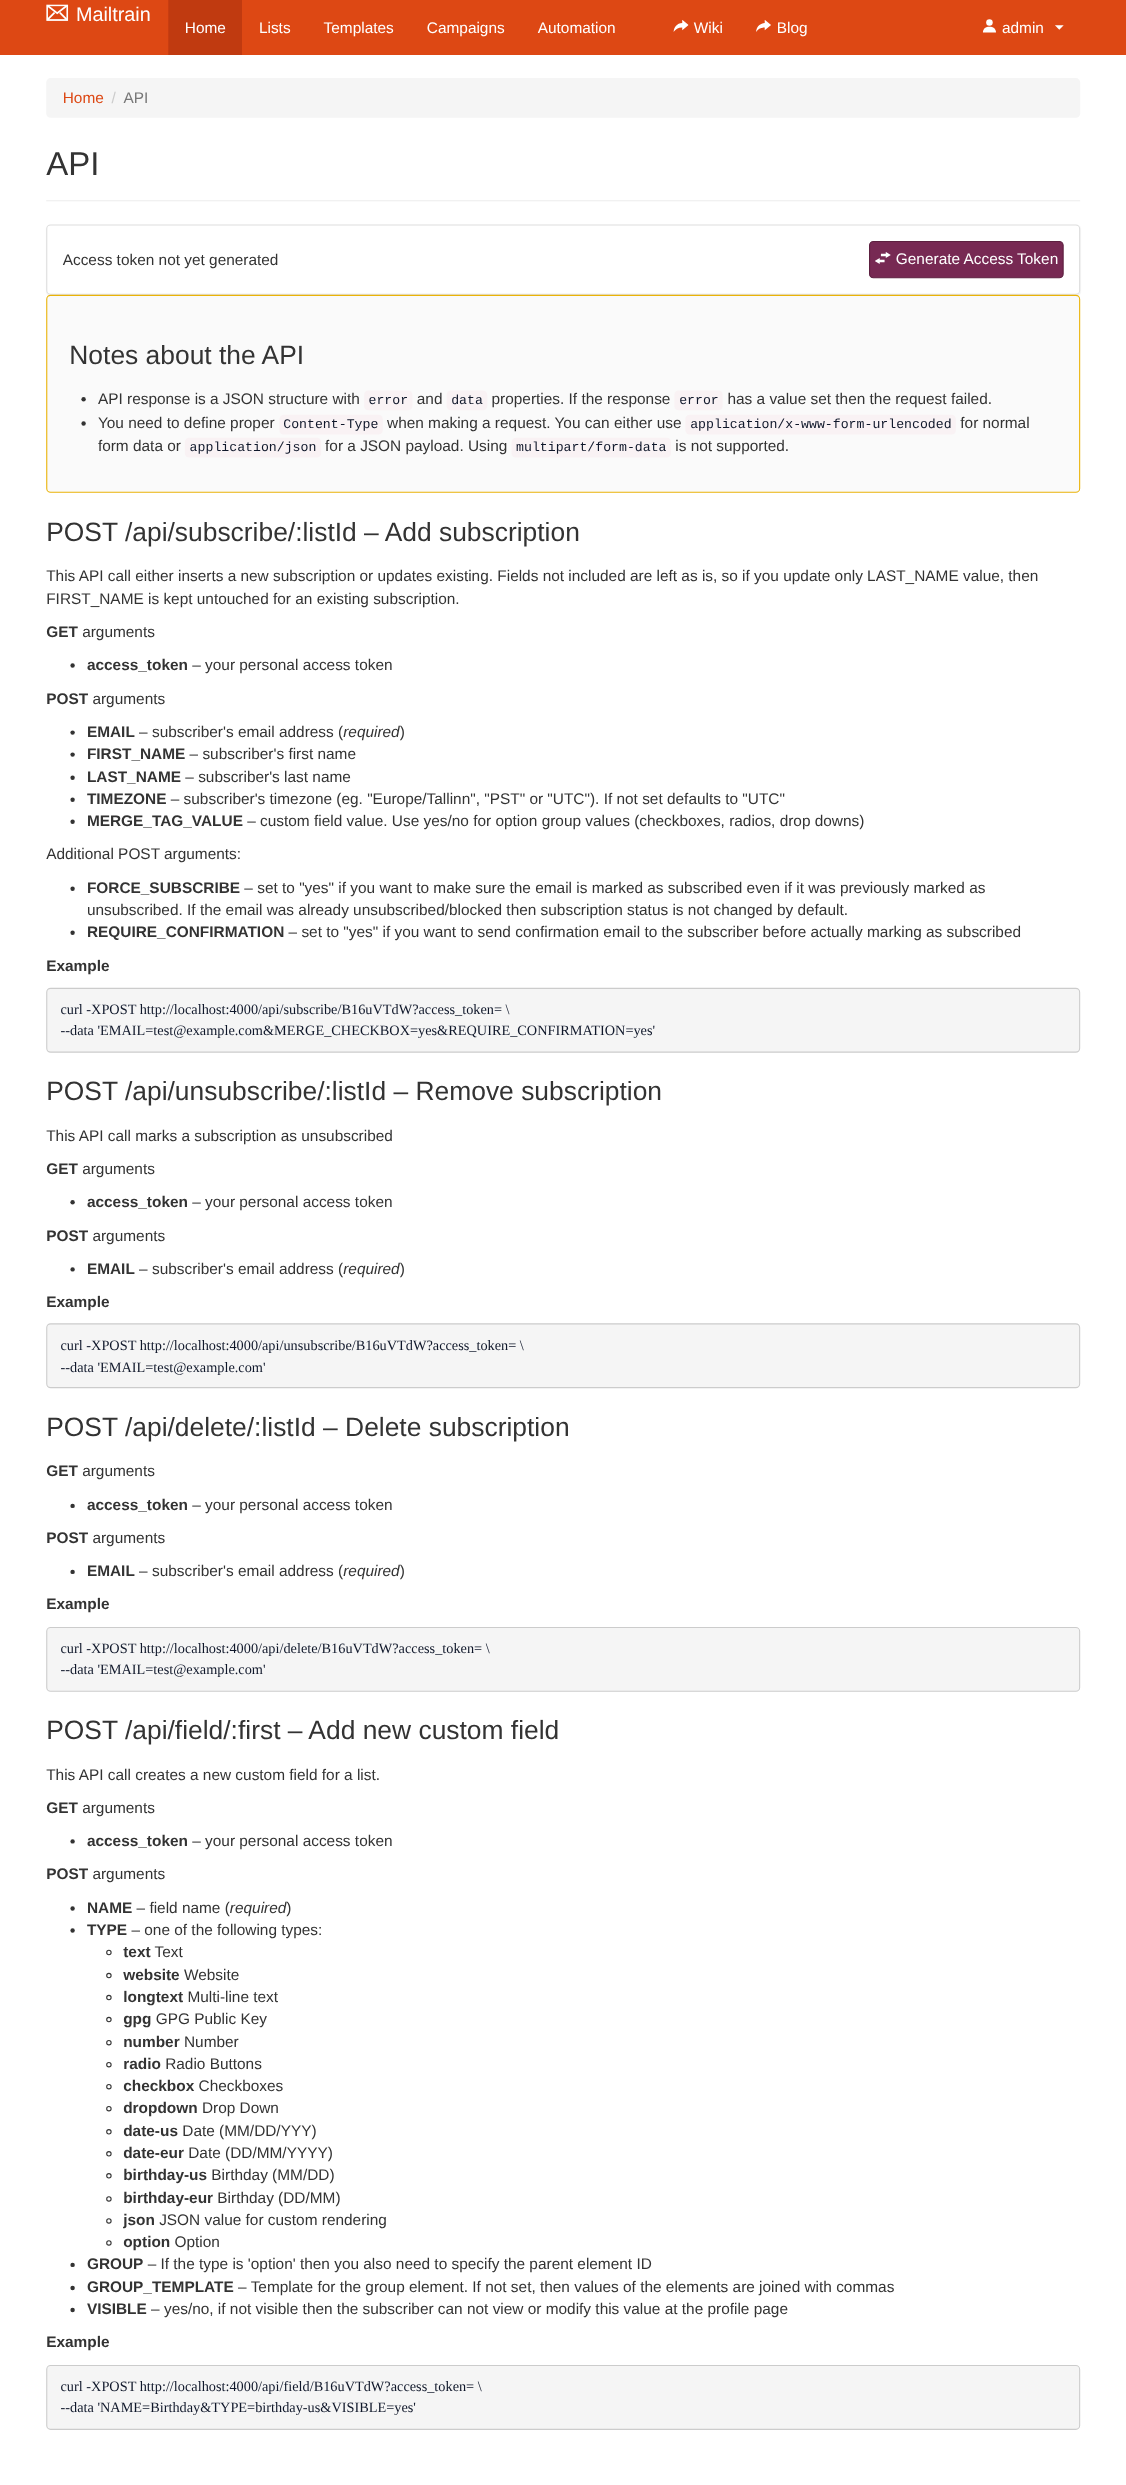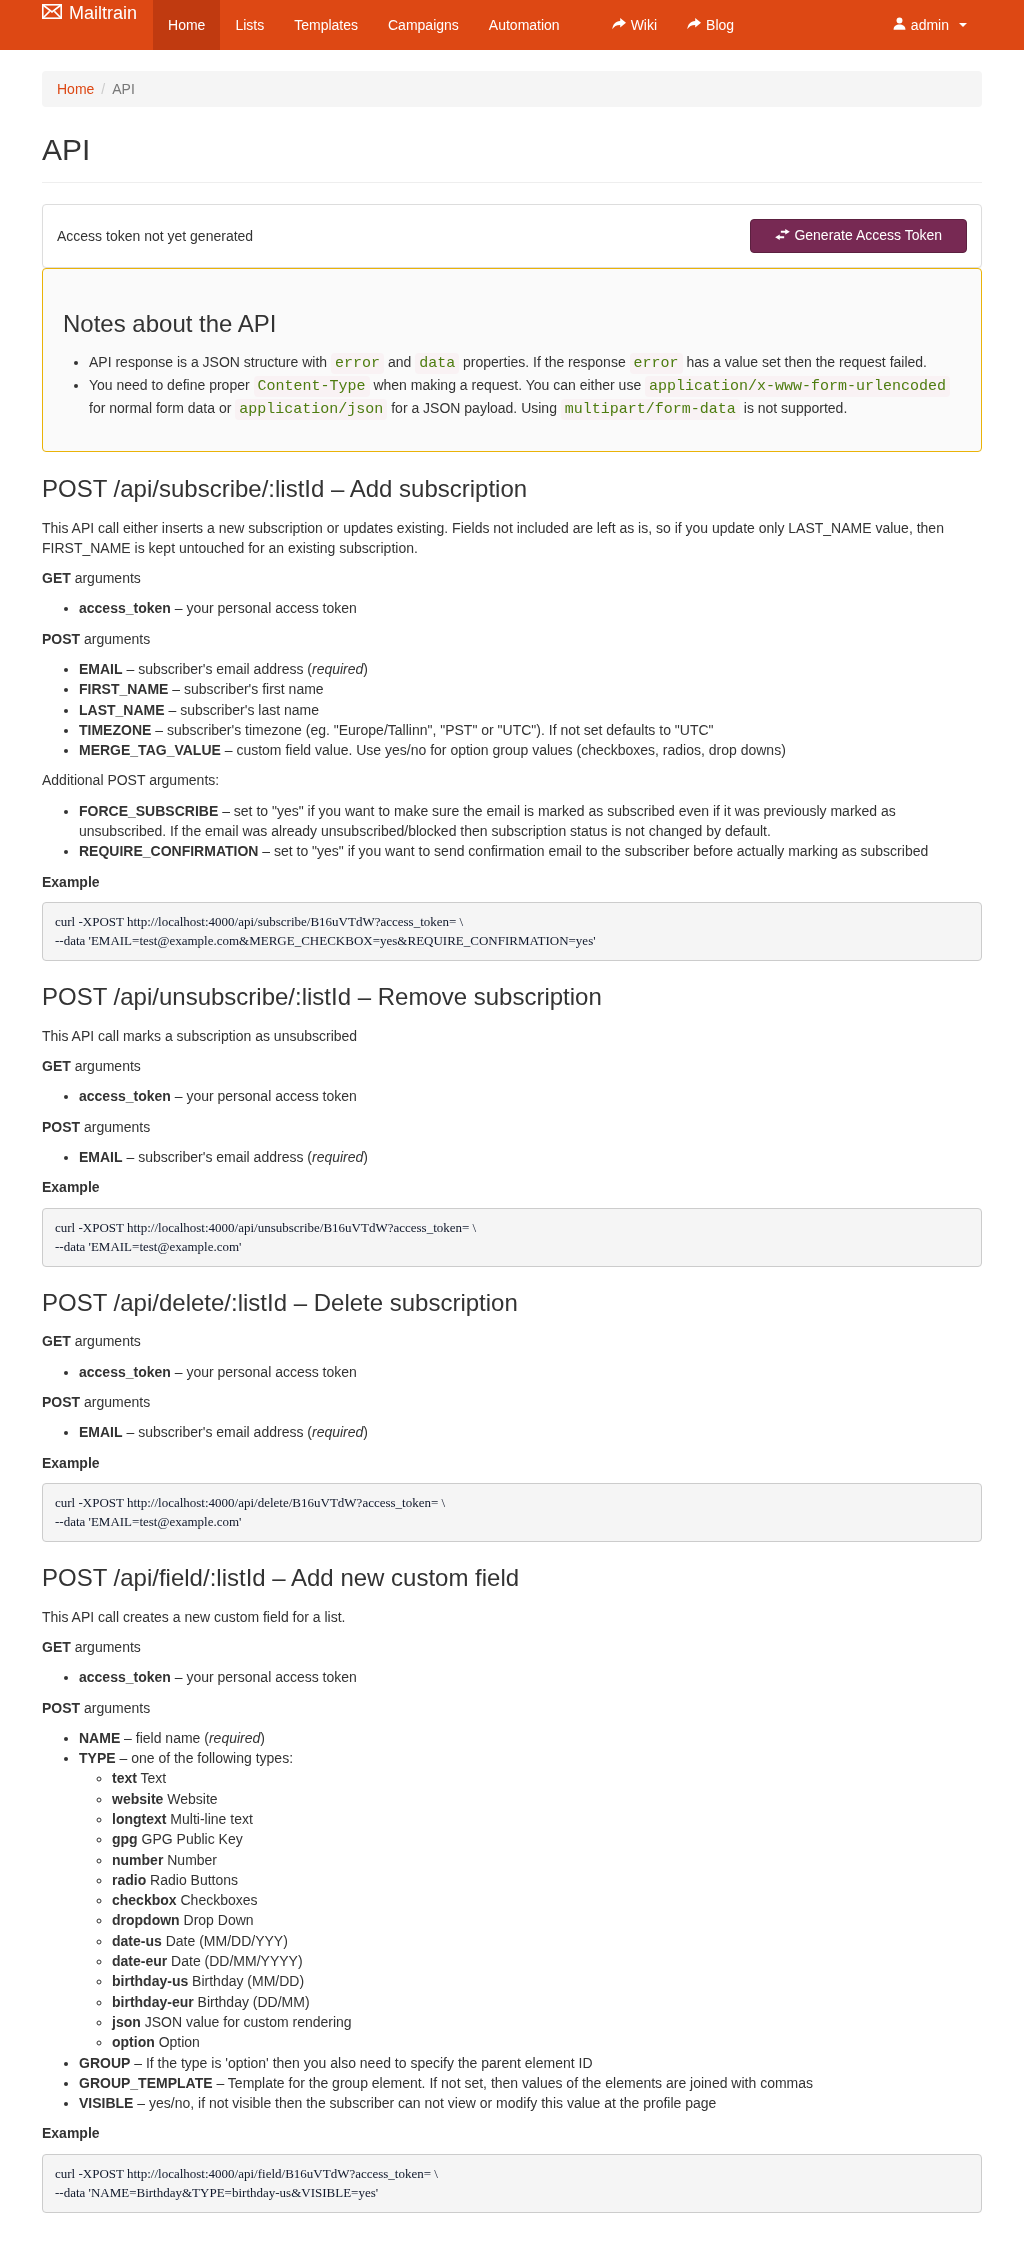--- a/index.html
+++ b/index.html
@@ -57,43 +57,43 @@
   
   .token-panel {
     border: 1px solid #ddd; border-radius: 4px;
     box-shadow: 0 1px 1px rgba(0,0,0,.05);
     padding: 14px; 
     display: flex; align-items: center; justify-content: space-between;
   }
   .btn-generate {
     background: #772953; border: 1px solid #5c2040; color: #fff;
     font-family: inherit; font-size: 14px; line-height: 1.42;
-    padding: 6px 24px; border-radius: 4px; cursor: pointer;
+    padding: 6px 4px; border-radius: 4px; cursor: pointer;
     display: inline-flex; align-items: center; gap: 4px;
   }
 
   
   .well {
     background: #fafafa; border: 1px solid #eab308; border-radius: 4px;
     padding: 20px; margin-bottom: 20px;
   }
   .well h3 { font-size: 24px; font-weight: 500; margin: 18px 0 11px; }
   .well ul { margin: 0 0 10px; padding-left: 26px; }
 
   
   .api-section h3 { font-size: 24px; font-weight: 500; margin: 19px 0 11px; }
   .api-section p { margin: 0 0 10px; }
   .api-section ul { margin: 0 0 10px; padding-left: 37px; }
   .api-section ul ul { list-style-type: circle; margin: 0; padding-left: 33px; }
 
   .seg-b { font-weight: bold; }
   .seg-i { font-style: italic; }
   code.inline {
-    color: #4d7c0f; background: #F9F2F4; border-radius: 4px;
-    padding: 2px 4px; font-family: "Liberation Mono", monospace; font-size: 15px;
+    color: #0f172a; background: #F9F2F4; border-radius: 4px;
+    padding: 2px 4px; font-family: "Liberation Mono", monospace; font-size: 12px;
   }
   pre.code-block {
     background: #f5f5f5; border: 1px solid #ccc; border-radius: 4px;
     padding: 9px 12px; margin: 0 0 10px;
     font-family: Liberation Serif, serif; font-size: 13px;
     line-height: 1.5; color: #0f172a; white-space: pre;
   }
 </style>
 </head>
 <body>
@@ -250,21 +250,21 @@
         <p><span class="seg-b">POST</span> arguments</p>
         <ul>
           <li><span class="seg-b">EMAIL</span> – subscriber's email address (<span class="seg-i">required</span>)</li>
         </ul>
         <p><span class="seg-b">Example</span></p>
         <pre class="code-block">curl -XPOST http://localhost:4000/api/delete/B16uVTdW?access_token= \
 --data 'EMAIL=test@example.com'</pre>
       </div>
   </section>
   <section class="api-section">
-    <h3>POST /api/field/:listId – Add new custom field</h3>
+    <h3>POST /api/field/:first – Add new custom field</h3>
     <div>
         <p>This API call creates a new custom field for a list.</p>
         <p><span class="seg-b">GET</span> arguments</p>
         <ul>
           <li><span class="seg-b">access_token</span> – your personal access token</li>
         </ul>
         <p><span class="seg-b">POST</span> arguments</p>
         <ul>
           <li><span class="seg-b">NAME</span> – field name (<span class="seg-i">required</span>)</li>
           <li><span class="seg-b">TYPE</span> – one of the following types:<ul>

